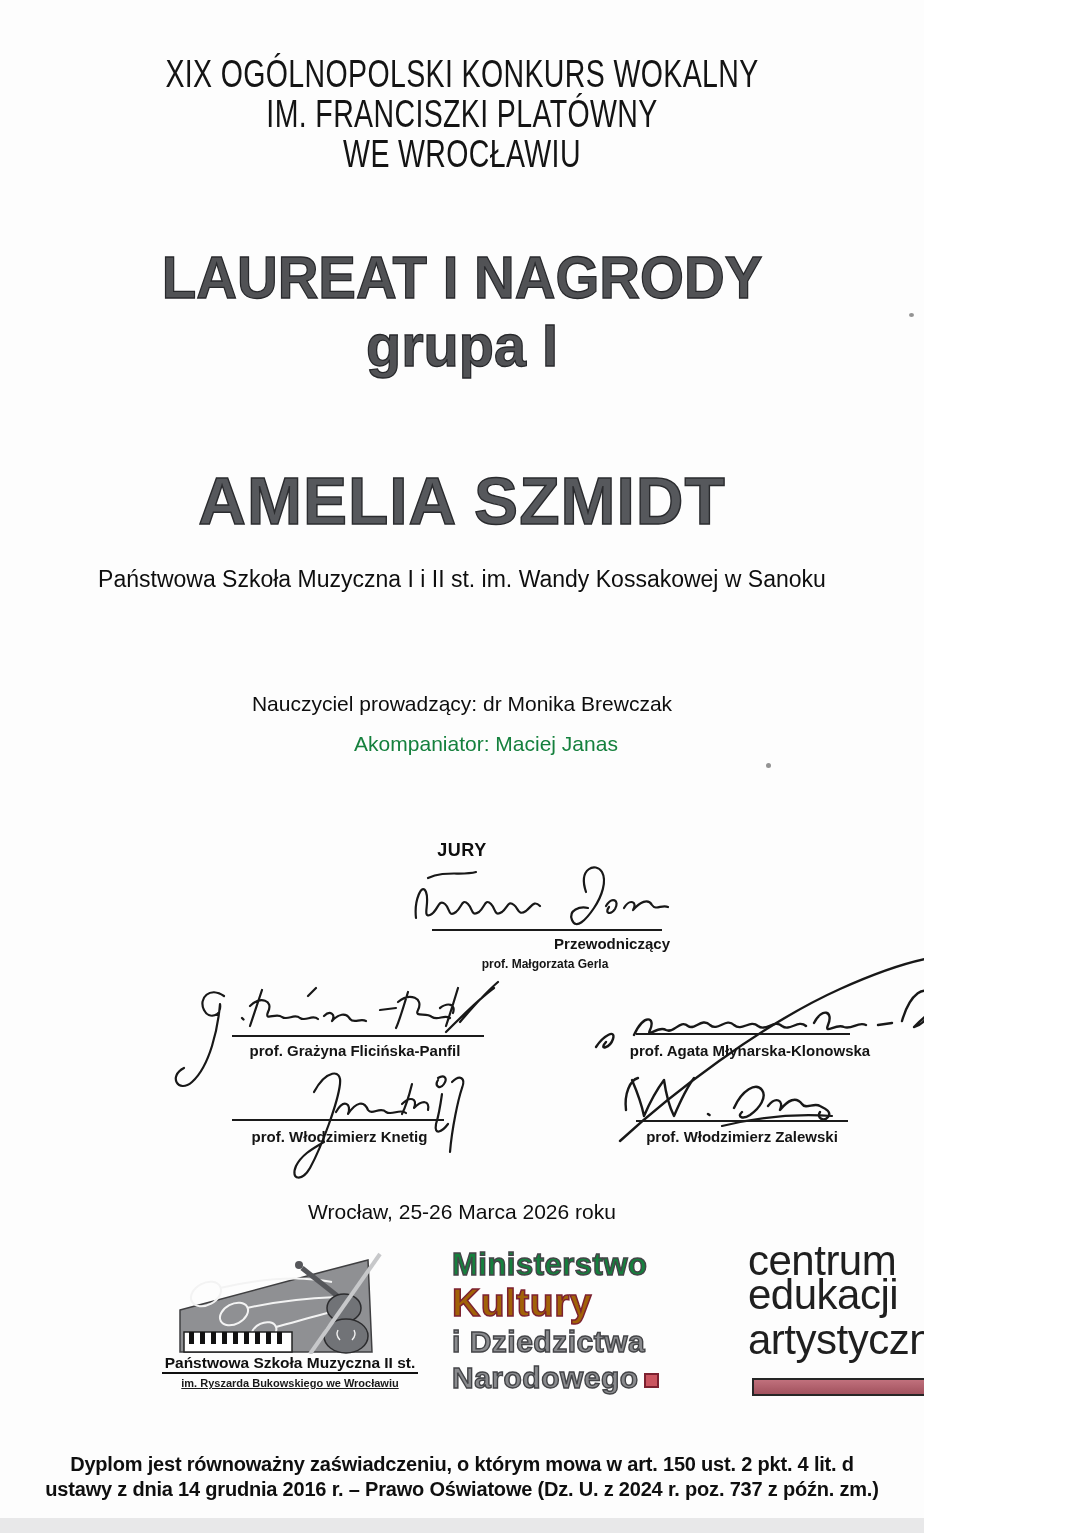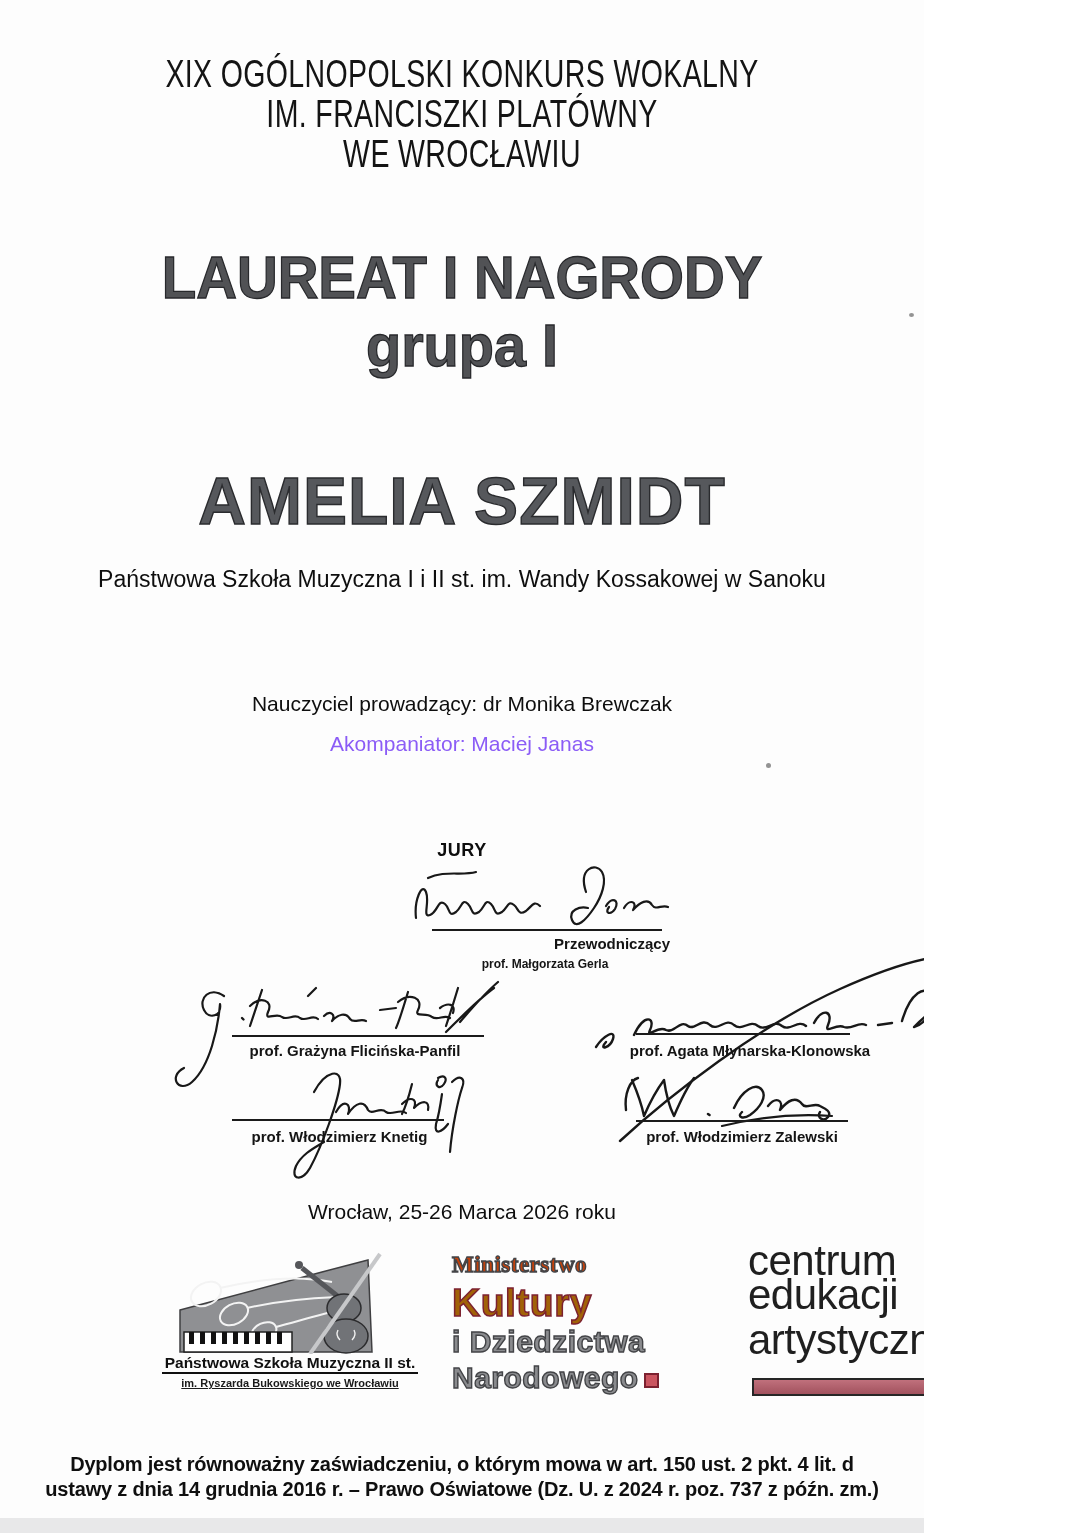--- a/index.html
+++ b/index.html
@@ -14,42 +14,42 @@
   .award-1{top:246px;font-size:60px;line-height:64px;font-weight:700;color:#515255;
            -webkit-text-stroke:1.3px #28292c;transform:scaleX(.94);transform-origin:50% 0;}
   .award-2{top:314px;font-size:60px;line-height:64px;font-weight:700;color:#515255;
            -webkit-text-stroke:1.3px #28292c;transform:scaleX(.96);transform-origin:50% 0;}
 
   .name{top:466px;font-size:66px;line-height:70px;font-weight:700;color:#56585c;
         -webkit-text-stroke:1.4px #2a2b2e;letter-spacing:1px;}
   .school{top:566px;font-size:23px;color:#0e0e0e;}
 
   .credit1{top:692px;font-size:21px;color:#0e0e0e;}
-  .credit2{top:732px;font-size:21px;color:#8b5cf6;}
+  .credit2{top:732px;font-size:21px;color:#15803d;padding-left:24px;}
 
   .jury-h{top:840px;font-size:18px;font-weight:700;letter-spacing:.5px;color:#0d0d0d;}
 
   .sig{position:absolute;}
   .sig path{fill:none;stroke:#181818;stroke-linecap:round;stroke-linejoin:round;}
   .sig-line{position:absolute;height:2px;background:#1b1b1b;}
   .sig-label{position:absolute;text-align:center;font-size:15px;line-height:21px;
              font-weight:700;color:#141414;}
   .chair-role{font-size:15px;text-align:right;}
   .chair-name{font-size:12px;}
 
   .date{top:1200px;font-size:21px;color:#0e0e0e;}
 
   
   .sch-t1{left:140px;top:1354px;width:300px;text-align:center;font-size:15.5px;font-weight:700;color:#101010;}
   .sch-t1 span{border-bottom:2px solid #101010;padding:0 3px 1px;}
   .sch-t2{left:140px;top:1377px;width:300px;text-align:center;font-size:11px;font-weight:700;color:#1a1a1a;text-decoration:underline;}
 
   
   .min{left:452px;top:1248px;font-weight:700;letter-spacing:.5px;white-space:nowrap;}
-  .min-l1{font-size:23px;line-height:34px;color:#c2410c;font-family:Liberation Serif, serif;-webkit-text-stroke:1.4px #434447;}
+  .min-l1{font-size:31px;line-height:34px;color:#15803d;-webkit-text-stroke:1.4px #434447;}
   .min-l2{font-size:39px;line-height:42px;color:#a16207;-webkit-text-stroke:1.5px #7c2130;}
   .min-l3{font-size:30px;line-height:36px;color:#8a8b8e;-webkit-text-stroke:1.4px #434447;}
   .min-l4{font-size:30px;line-height:36px;color:#8a8b8e;-webkit-text-stroke:1.4px #434447;}
   .red-sq{display:inline-block;width:11px;height:11px;background:#cb5560;
           border:2px solid #7c2130;margin-left:5px;}
 
   
   .cea-text{left:748px;top:1244px;font-size:42px;letter-spacing:-.5px;color:#1f1f1f;line-height:34px;}
   .cea-l3{margin-top:11px;}
   .cea-bar{left:752px;top:1378px;width:248px;height:14px;

